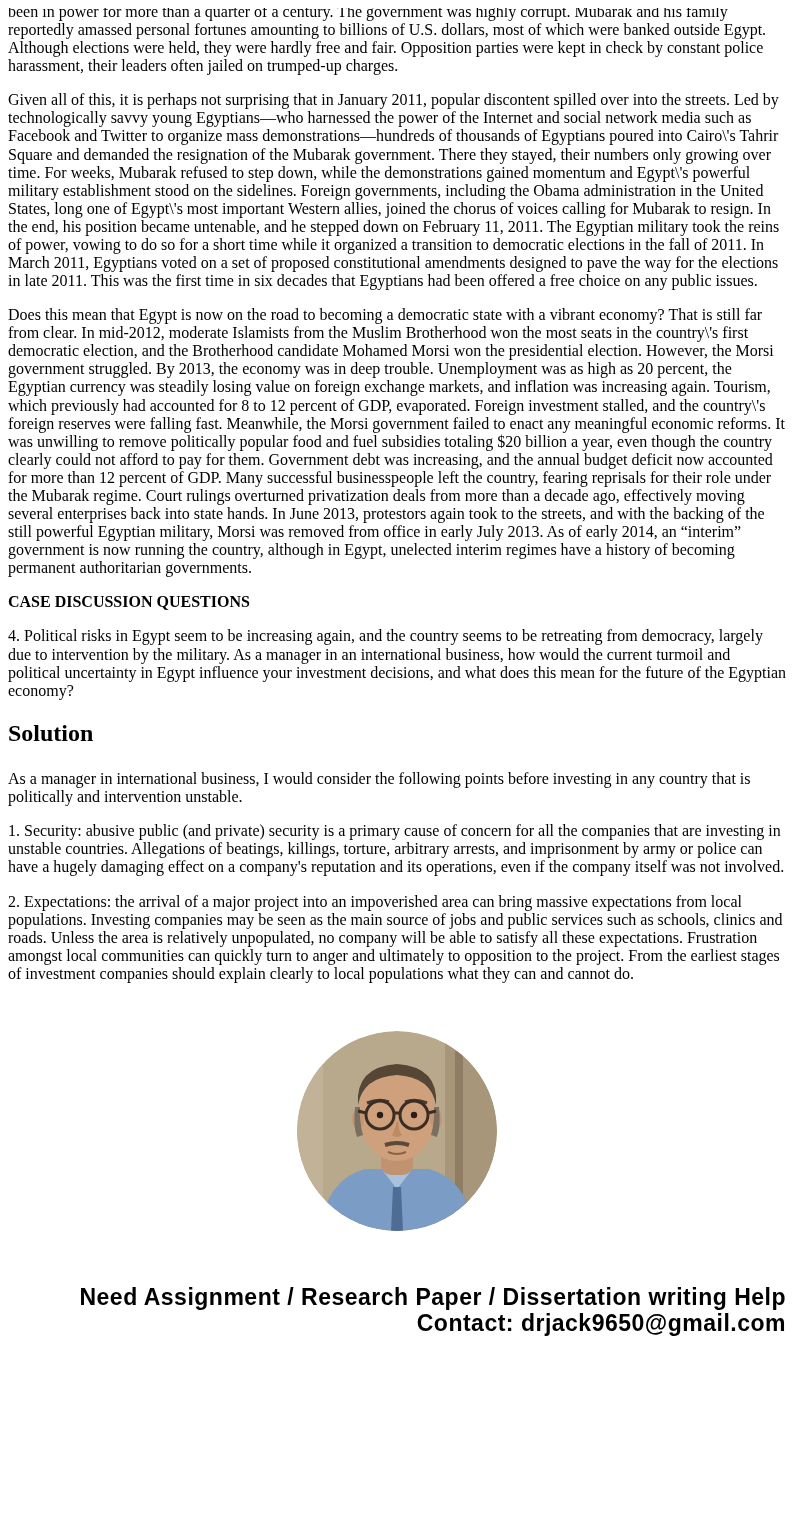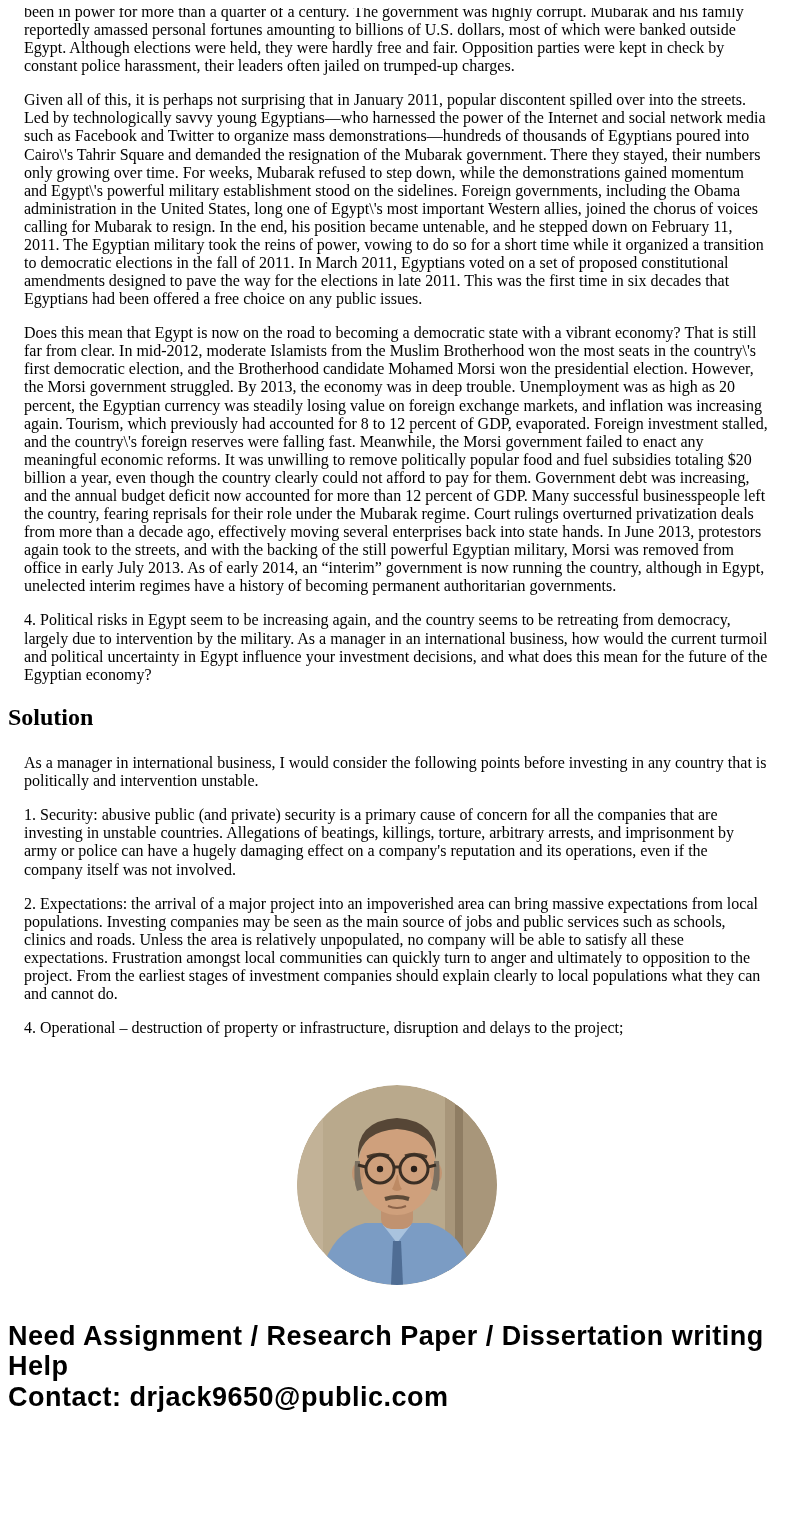--- a/index.html
+++ b/index.html
@@ -9,21 +9,21 @@
   body {
     margin: 8px;
     font-family: "Liberation Serif", serif;
     font-size: 16px;
     line-height: 1.13;
   }
   main {
     width: 778px;
   }
   p {
-    margin: 16px 16px;
+    margin: 16px 0;
   }
   p.first-clipped {
     margin-top: -5px;
   }
   p.bold-heading {
     font-weight: bold;
   }
   h2.solution {
     font-size: 24px;
     font-weight: bold;
@@ -35,53 +35,53 @@
     width: 200px;
     height: 200px;
     border-radius: 50%;
     overflow: hidden;
     padding: 0;
   }
   figure.portrait svg {
     display: block;
   }
   .footer-cta {
-    margin-top: 36px;
-    text-align: left;
+    margin-top: 54px;
+    text-align: right;
     font-family: "Liberation Sans", sans-serif;
     font-weight: bold;
-    font-size: 27px;
+    font-size: 23px;
     line-height: 1.12;
     letter-spacing: 0.5px;
   }
   .footer-cta .line {
     margin: 0 auto;
   }
 </style>
 </head>
 <body>
 
 <main>
 
   <p class="first-clipped">been in power for more than a quarter of a century. The government was highly corrupt. Mubarak and his family reportedly amassed personal fortunes amounting to billions of U.S. dollars, most of which were banked outside Egypt. Although elections were held, they were hardly free and fair. Opposition parties were kept in check by constant police harassment, their leaders often jailed on trumped-up charges.</p>
 
   <p>Given all of this, it is perhaps not surprising that in January 2011, popular discontent spilled over into the streets. Led by technologically savvy young Egyptians—who harnessed the power of the Internet and social network media such as Facebook and Twitter to organize mass demonstrations—hundreds of thousands of Egyptians poured into Cairo\'s Tahrir Square and demanded the resignation of the Mubarak government. There they stayed, their numbers only growing over time. For weeks, Mubarak refused to step down, while the demonstrations gained momentum and Egypt\'s powerful military establishment stood on the sidelines. Foreign governments, including the Obama administration in the United States, long one of Egypt\'s most important Western allies, joined the chorus of voices calling for Mubarak to resign. In the end, his position became untenable, and he stepped down on February 11, 2011. The Egyptian military took the reins of power, vowing to do so for a short time while it organized a transition to democratic elections in the fall of 2011. In March 2011, Egyptians voted on a set of proposed constitutional amendments designed to pave the way for the elections in late 2011. This was the first time in six decades that Egyptians had been offered a free choice on any public issues.</p>
 
   <p>Does this mean that Egypt is now on the road to becoming a democratic state with a vibrant economy? That is still far from clear. In mid-2012, moderate Islamists from the Muslim Brotherhood won the most seats in the country\'s first democratic election, and the Brotherhood candidate Mohamed Morsi won the presidential election. However, the Morsi government struggled. By 2013, the economy was in deep trouble. Unemployment was as high as 20 percent, the Egyptian currency was steadily losing value on foreign exchange markets, and inflation was increasing again. Tourism, which previously had accounted for 8 to 12 percent of GDP, evaporated. Foreign investment stalled, and the country\'s foreign reserves were falling fast. Meanwhile, the Morsi government failed to enact any meaningful economic reforms. It was unwilling to remove politically popular food and fuel subsidies totaling $20 billion a year, even though the country clearly could not afford to pay for them. Government debt was increasing, and the annual budget deficit now accounted for more than 12 percent of GDP. Many successful businesspeople left the country, fearing reprisals for their role under the Mubarak regime. Court rulings overturned privatization deals from more than a decade ago, effectively moving several enterprises back into state hands. In June 2013, protestors again took to the streets, and with the backing of the still powerful Egyptian military, Morsi was removed from office in early July 2013. As of early 2014, an “interim” government is now running the country, although in Egypt, unelected interim regimes have a history of becoming permanent authoritarian governments.</p>
 
+  <p class="bold-heading">CASE DISCUSSION QUESTIONS</p>
 
   <p>4. Political risks in Egypt seem to be increasing again, and the country seems to be retreating from democracy, largely due to intervention by the military. As a manager in an international business, how would the current turmoil and political uncertainty in Egypt influence your investment decisions, and what does this mean for the future of the Egyptian economy?</p>
 
   <h2 class="solution">Solution</h2>
 
   <p>As a manager in international business, I would consider the following points before investing in any country that is politically and intervention unstable.</p>
 
   <p>1. Security: abusive public (and private) security is a primary cause of concern for all the companies that are investing in unstable countries. Allegations of beatings, killings, torture, arbitrary arrests, and imprisonment by army or police can have a hugely damaging effect on a company's reputation and its operations, even if the company itself was not involved.</p>
   <p>2. Expectations: the arrival of a major project into an impoverished area can bring massive expectations from local populations. Investing companies may be seen as the main source of jobs and public services such as schools, clinics and roads. Unless the area is relatively unpopulated, no company will be able to satisfy all these expectations. Frustration amongst local communities can quickly turn to anger and ultimately to opposition to the project. From the earliest stages of investment companies should explain clearly to local populations what they can and cannot do.</p>
-  <p>4. Operational – destruction of property or infrastructure, disruption and delays to the project;</p>
 
   <figure class="portrait">
     <svg viewBox="0 0 200 200" width="200" height="200" aria-hidden="true">
       <defs>
         <clipPath id="circleClip">
             <circle cx="100" cy="100" r="100"></circle>
           </clipPath>
       </defs>
       <g clip-path="url(#circleClip)">
         <rect width="200" height="200" fill="#b9a98c"></rect>
@@ -119,16 +119,16 @@
         <path d="M100 90 Q97 101 95 104 Q100 108 105 104 Q102 101 101 90" fill="#bd8a64"></path>
 
         <path d="M88 114 Q100 110 112 114" stroke="#5c4a38" stroke-width="4" fill="none"></path>
         <path d="M91 121 Q100 125 109 121" stroke="#8a6248" stroke-width="2" fill="none"></path>
       </g>
     </svg>
   </figure>
 
   <div class="footer-cta">
     <div class="line">Need Assignment / Research Paper / Dissertation writing Help</div>
-    <div class="line">Contact: drjack9650@public.com</div>
+    <div class="line">Contact: drjack9650@gmail.com</div>
   </div>
 
 </main>
 
 </body></html>

